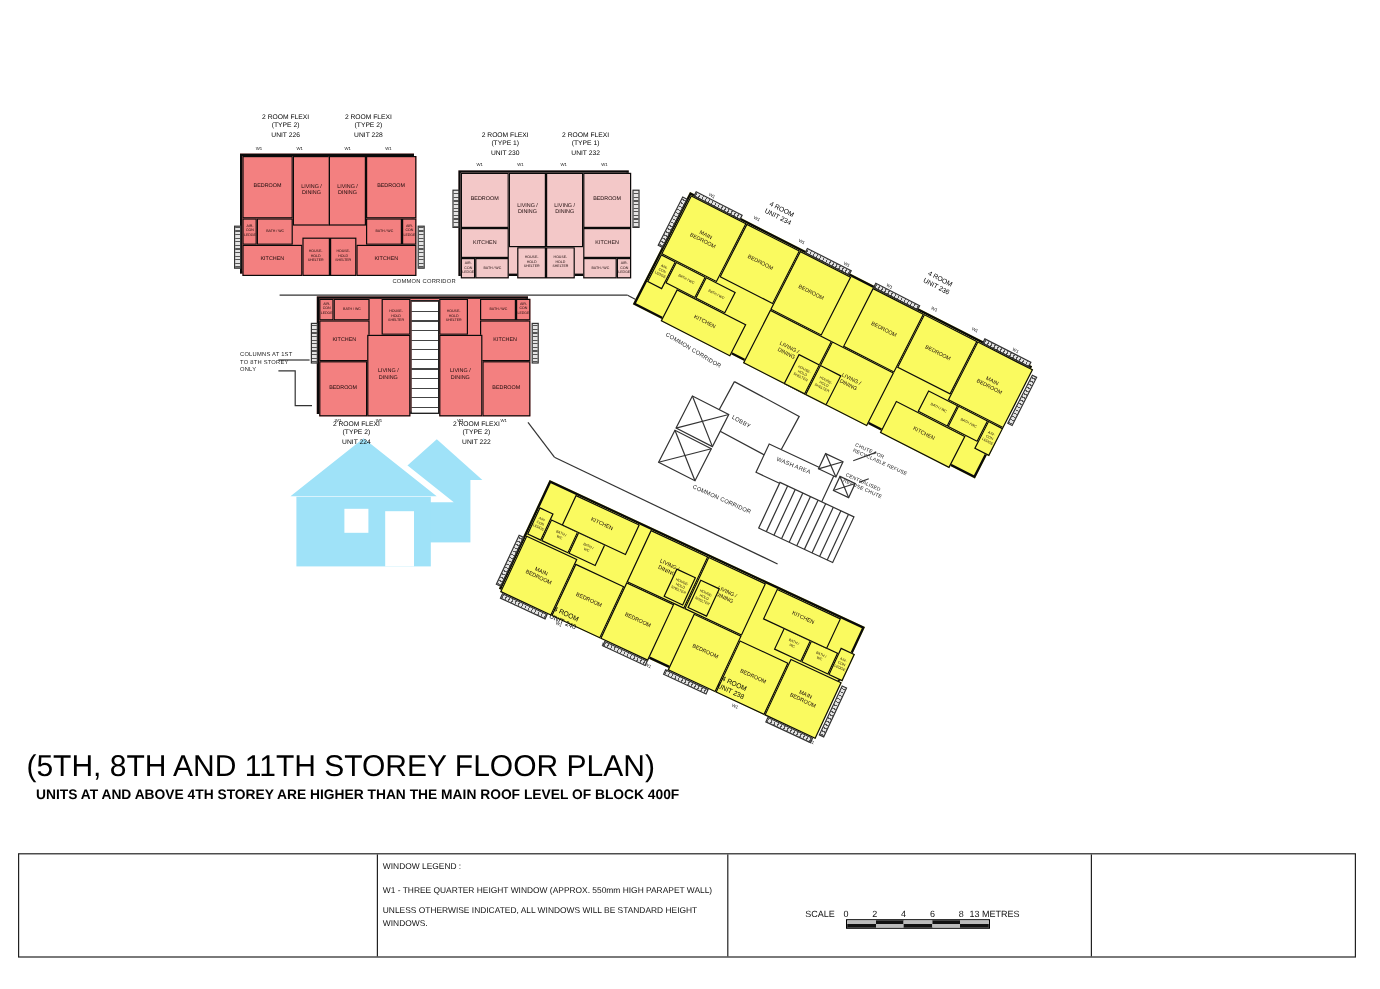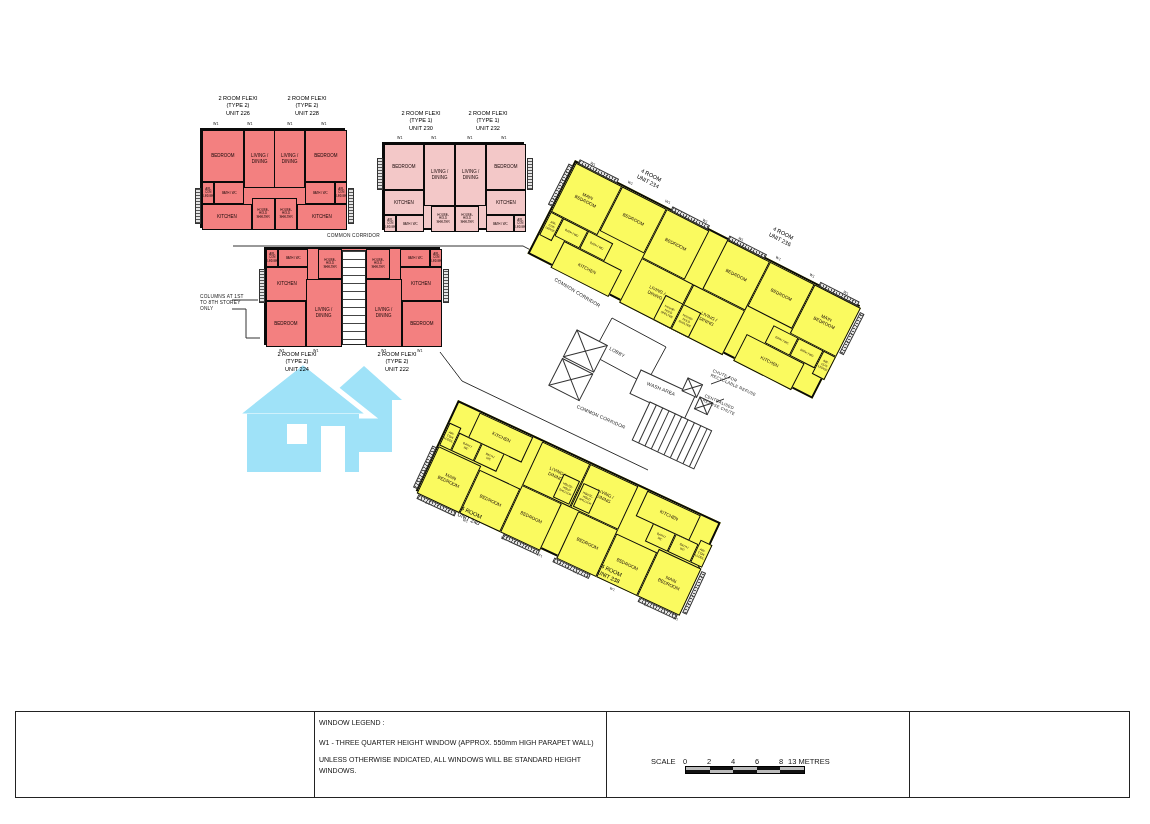--- a/index.html
+++ b/index.html
@@ -33,21 +33,21 @@
              color:rgba(255,255,255,.4);z-index:4;pointer-events:none;}
   #titleblock{position:absolute;left:22px;top:625px;}
   #title-line1{font-size:26px;color:#000;}
   #title-line2{font-size:25px;color:#000;}
   #title-note{font-size:11.5px;font-weight:700;margin-left:8px;margin-top:3px;color:#000;}
   #legend-table{position:absolute;left:15px;top:711px;width:1115px;height:87px;
                 border:1.6px solid #222;box-sizing:border-box;}
   .tdiv{position:absolute;top:0;bottom:0;width:1.4px;background:#222;}
   .cellsmall{font-size:7px;line-height:1.55;color:#111;}
   #legend-content{position:absolute;left:303px;top:6px;width:275px;}
-  #scale-group{position:absolute;left:620px;top:42px;width:270px;height:30px;}
+  #scale-group{position:absolute;left:640px;top:42px;width:270px;height:30px;}
   #scale-word{position:absolute;left:15px;top:3px;font-size:7.5px;}
   .scale-num{position:absolute;top:3px;font-size:7.5px;width:10px;text-align:center;}
   #scale-unit{position:absolute;left:152px;top:3px;font-size:7.5px;white-space:nowrap;}
   #scale-bar{position:absolute;left:49px;top:12px;width:120px;height:8px;border:1px solid #000;box-sizing:border-box;}
   #scale-bar .r{display:flex;height:3px;}
   #scale-bar .r div{width:24px;height:3px;}
   #disclaimer{position:absolute;left:900px;top:6px;width:210px;font-size:7.5px;line-height:1.45;
               white-space:pre-line;color:#111;}
   svg{position:absolute;left:0;top:0;z-index:1;}
   #watermark-house{z-index:3;}
@@ -158,20 +158,22 @@
   <div class="corelabel" style="left:648px;top:381px;transform:rotate(22deg);">WASH AREA</div>
   <div class="corelabel" style="left:714px;top:368px;transform:rotate(24deg);font-size:4.2px;">CHUTE FOR
 RECYCLABLE REFUSE</div>
   <div class="corelabel" style="left:706px;top:393px;transform:rotate(24deg);font-size:4.2px;">CENTRALISED
 REFUSE CHUTE</div>
   <div class="corelabel" style="left:200px;top:294px;">COLUMNS AT 1ST
 TO 8TH STOREY
 ONLY</div>
 
   <div id="titleblock">
+    <div id="title-line2">(5TH, 8TH AND 11TH STOREY FLOOR PLAN)</div>
+    <div id="title-note">UNITS AT AND ABOVE 4TH STOREY ARE HIGHER THAN THE MAIN ROOF LEVEL OF BLOCK 400F</div>
   </div>
 
   <div id="legend-table">
     <div class="tdiv" style="left:298px;"></div>
     <div class="tdiv" style="left:590px;"></div>
     <div class="tdiv" style="left:893px;"></div>
 
     <div id="legend-content" class="cellsmall">
       <div style="margin-bottom:9px;">WINDOW LEGEND :</div>
       <div style="margin-bottom:6px;">W1  - THREE QUARTER HEIGHT WINDOW (APPROX. 550mm HIGH PARAPET WALL)</div>

